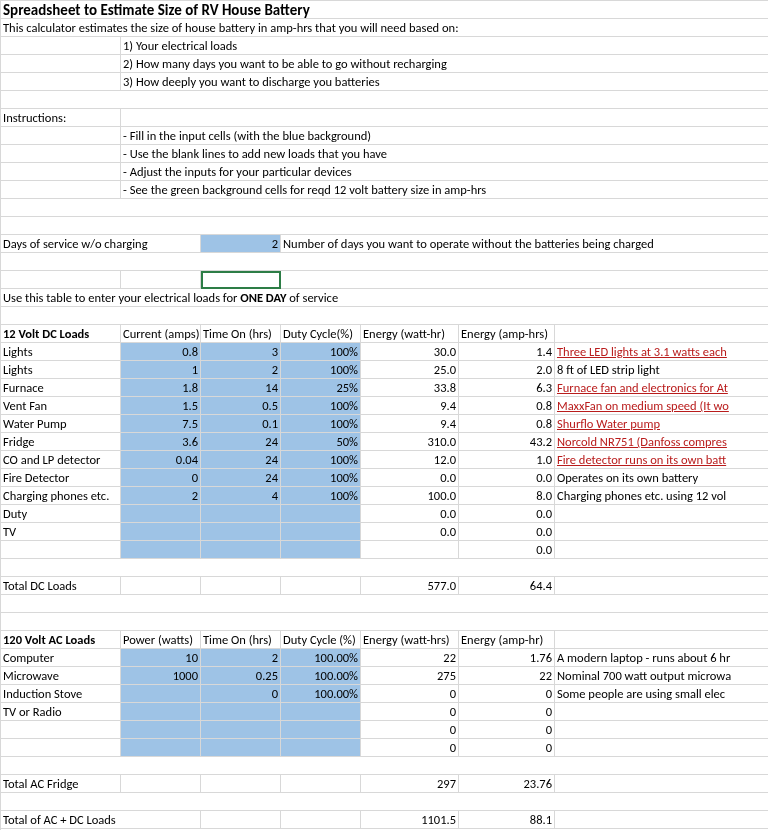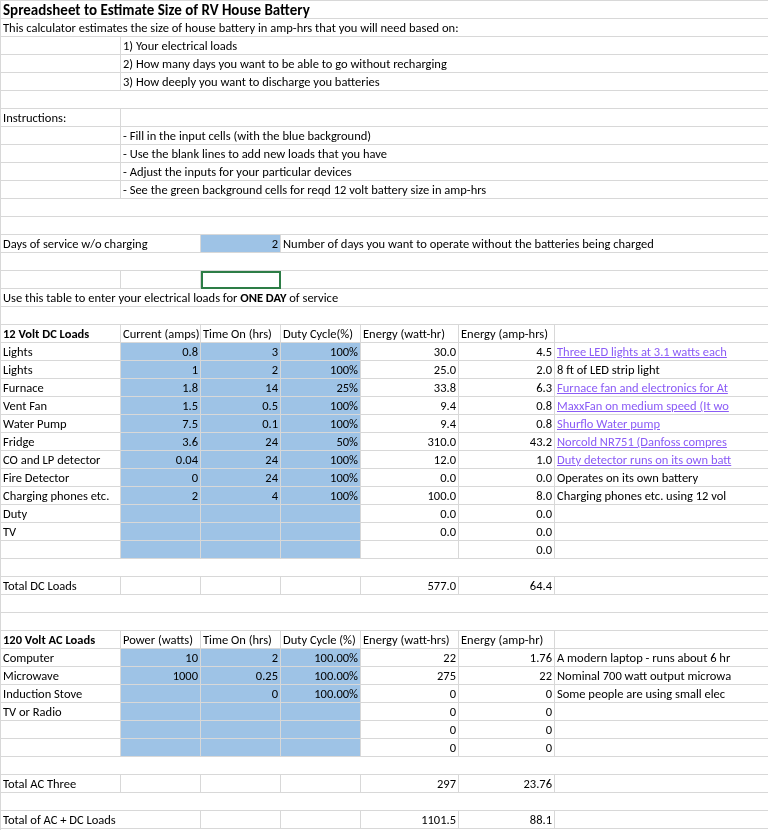--- a/index.html
+++ b/index.html
@@ -25,21 +25,21 @@
     line-height: 16px;
   }
   .title { font-weight: bold; font-size: 15px; }
   .bold { font-weight: bold; margin-top: 48px; }
   .num  { text-align: right; }
   .blue-cell { background: #9ec3e6; }
   .active-cell {
     outline: 2px solid #2d7d46;
     outline-offset: -2px;
   }
-  a.lk { color: #8b5cf6; text-decoration: underline; cursor: pointer; }
+  a.lk { color: #b91c1c; text-decoration: underline; cursor: pointer; }
   col.cA { width: 120px; }
   col.cB { width: 80px;  }
   col.cC { width: 80px;  }
   col.cD { width: 80px;  }
   col.cE { width: 98px;  }
   col.cF { width: 96px;  }
   col.cG { width: 228px; }
 </style>
 </head>
 <body>
@@ -130,21 +130,21 @@
         <td>Energy (watt-hr)</td>
         <td>Energy (amp-hrs)</td>
         <td></td>
       </tr>
       <tr>
         <td>Lights</td>
         <td class="blue-cell num">0.8</td>
         <td class="blue-cell num">3</td>
         <td class="blue-cell num">100%</td>
         <td class="num">30.0</td>
-        <td class="num">4.5</td>
+        <td class="num">1.4</td>
         <td><a class="lk">Three LED lights at 3.1 watts each</a></td>
       </tr>
       <tr>
         <td>Lights</td>
         <td class="blue-cell num">1</td>
         <td class="blue-cell num">2</td>
         <td class="blue-cell num">100%</td>
         <td class="num">25.0</td>
         <td class="num">2.0</td>
         <td>8 ft of LED strip light</td>
@@ -185,21 +185,21 @@
         <td class="num">43.2</td>
         <td><a class="lk">Norcold NR751 (Danfoss compres</a></td>
       </tr>
       <tr>
         <td>CO and LP detector</td>
         <td class="blue-cell num">0.04</td>
         <td class="blue-cell num">24</td>
         <td class="blue-cell num">100%</td>
         <td class="num">12.0</td>
         <td class="num">1.0</td>
-        <td><a class="lk">Duty detector runs on its own batt</a></td>
+        <td><a class="lk">Fire detector runs on its own batt</a></td>
       </tr>
       <tr>
         <td>Fire Detector</td>
         <td class="blue-cell num">0</td>
         <td class="blue-cell num">24</td>
         <td class="blue-cell num">100%</td>
         <td class="num">0.0</td>
         <td class="num">0.0</td>
         <td>Operates on its own battery</td>
       </tr>
@@ -317,21 +317,21 @@
         <td class="blue-cell num"></td>
         <td class="blue-cell num"></td>
         <td class="num">0</td>
         <td class="num">0</td>
         <td></td>
       </tr>
       <tr>
         <td colspan="7"></td>
       </tr>
       <tr>
-        <td>Total AC Three</td>
+        <td>Total AC Fridge</td>
         <td></td>
         <td></td>
         <td></td>
         <td class="num">297</td>
         <td class="num">23.76</td>
         <td></td>
       </tr>
       <tr>
         <td colspan="7"></td>
       </tr>

